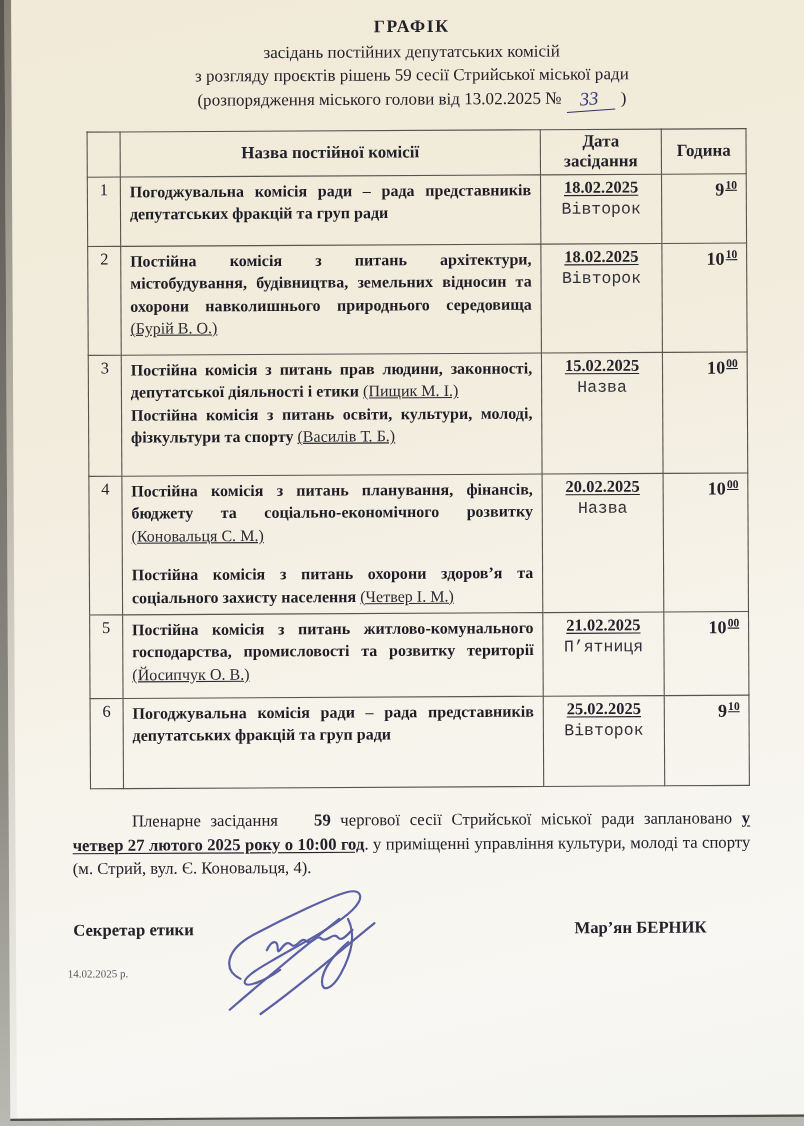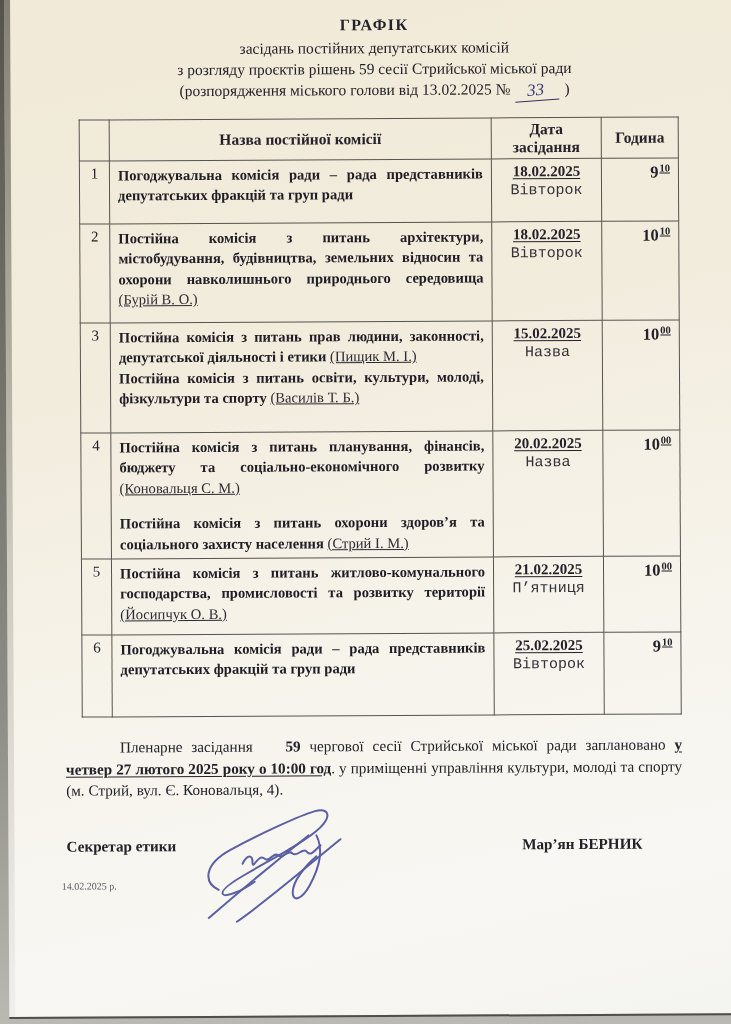--- a/index.html
+++ b/index.html
@@ -148,21 +148,21 @@
         <div class="date">15.02.2025</div>
         <div class="weekday">Назва</div>
       </td>
       <td class="hr"><span class="hour-num">10</span><sup class="hour-min">00</sup></td>
     </tr>
 
     <tr class="r4">
       <td class="num">4</td>
       <td class="name">
         <div class="para"><span class="b">Постійна комісія з питань планування, фінансів, бюджету та соціально-економічного розвитку</span> <span class="r">(Коновальця С. М.)</span></div>
-        <div class="para gap"><span class="b">Постійна комісія з питань охорони здоров’я та соціального захисту населення</span> <span class="r">(Стрий І. М.)</span></div>
+        <div class="para gap"><span class="b">Постійна комісія з питань охорони здоров’я та соціального захисту населення</span> <span class="r">(Четвер І. М.)</span></div>
       </td>
       <td class="dt">
         <div class="date">20.02.2025</div>
         <div class="weekday">Назва</div>
       </td>
       <td class="hr"><span class="hour-num">10</span><sup class="hour-min">00</sup></td>
     </tr>
 
     <tr class="r5">
       <td class="num">5</td>

